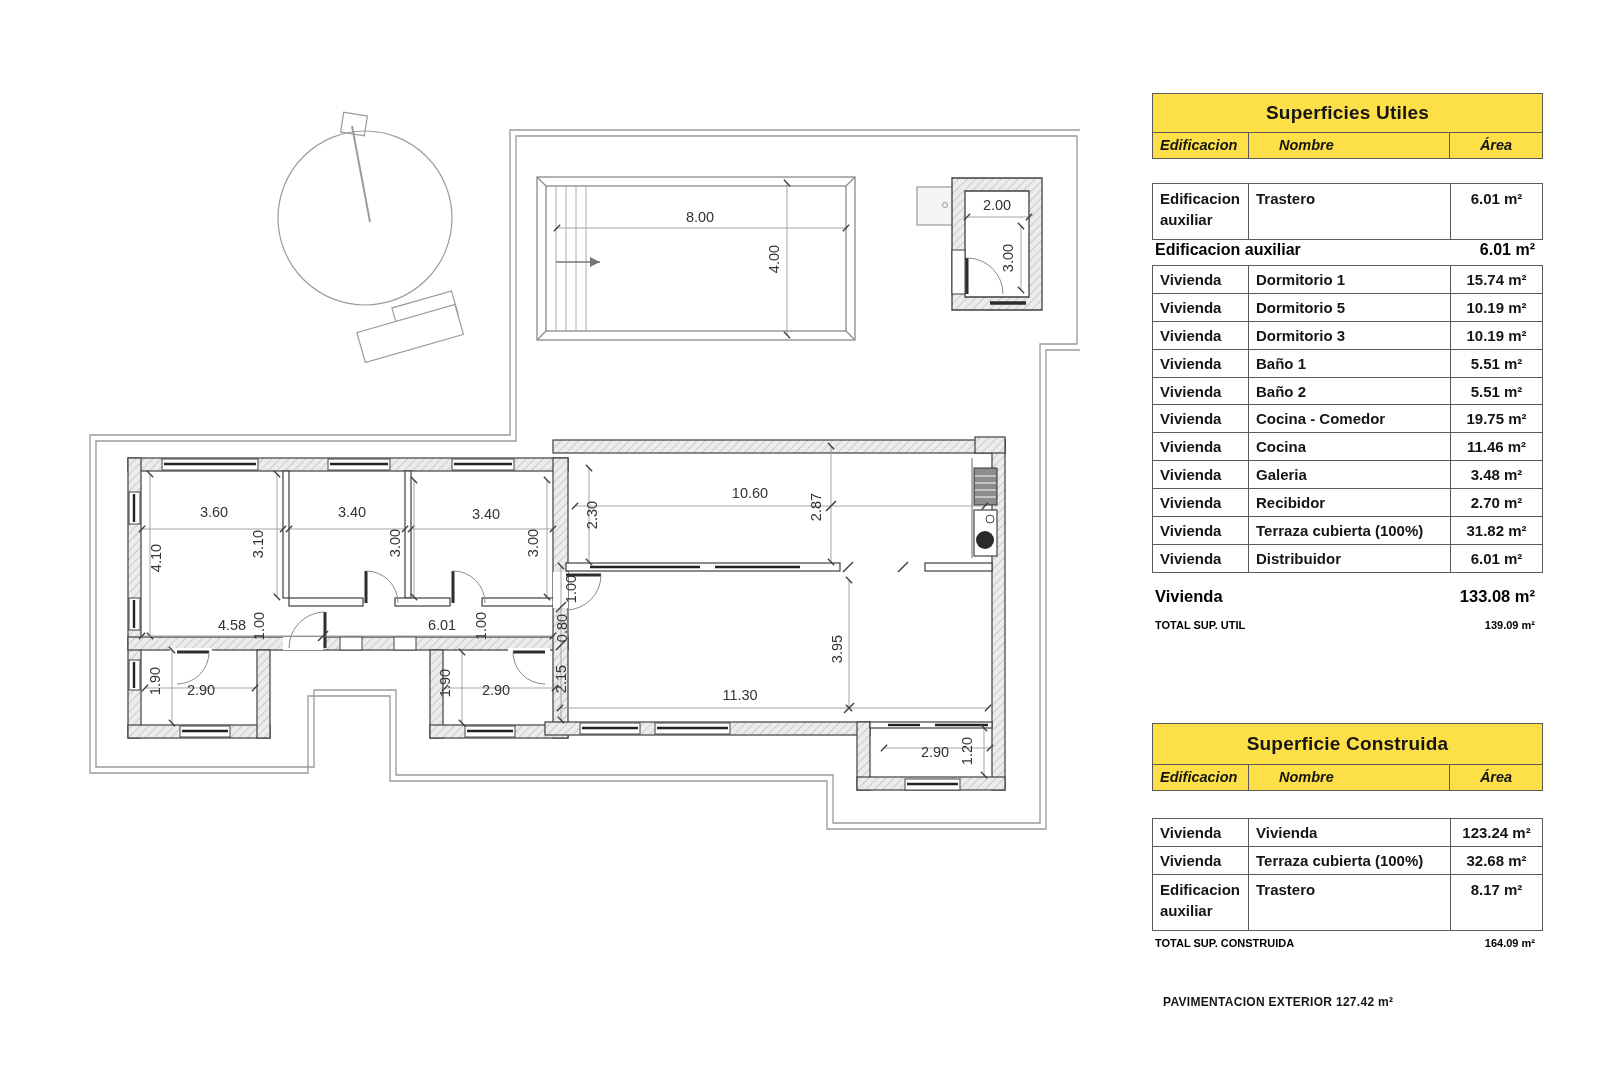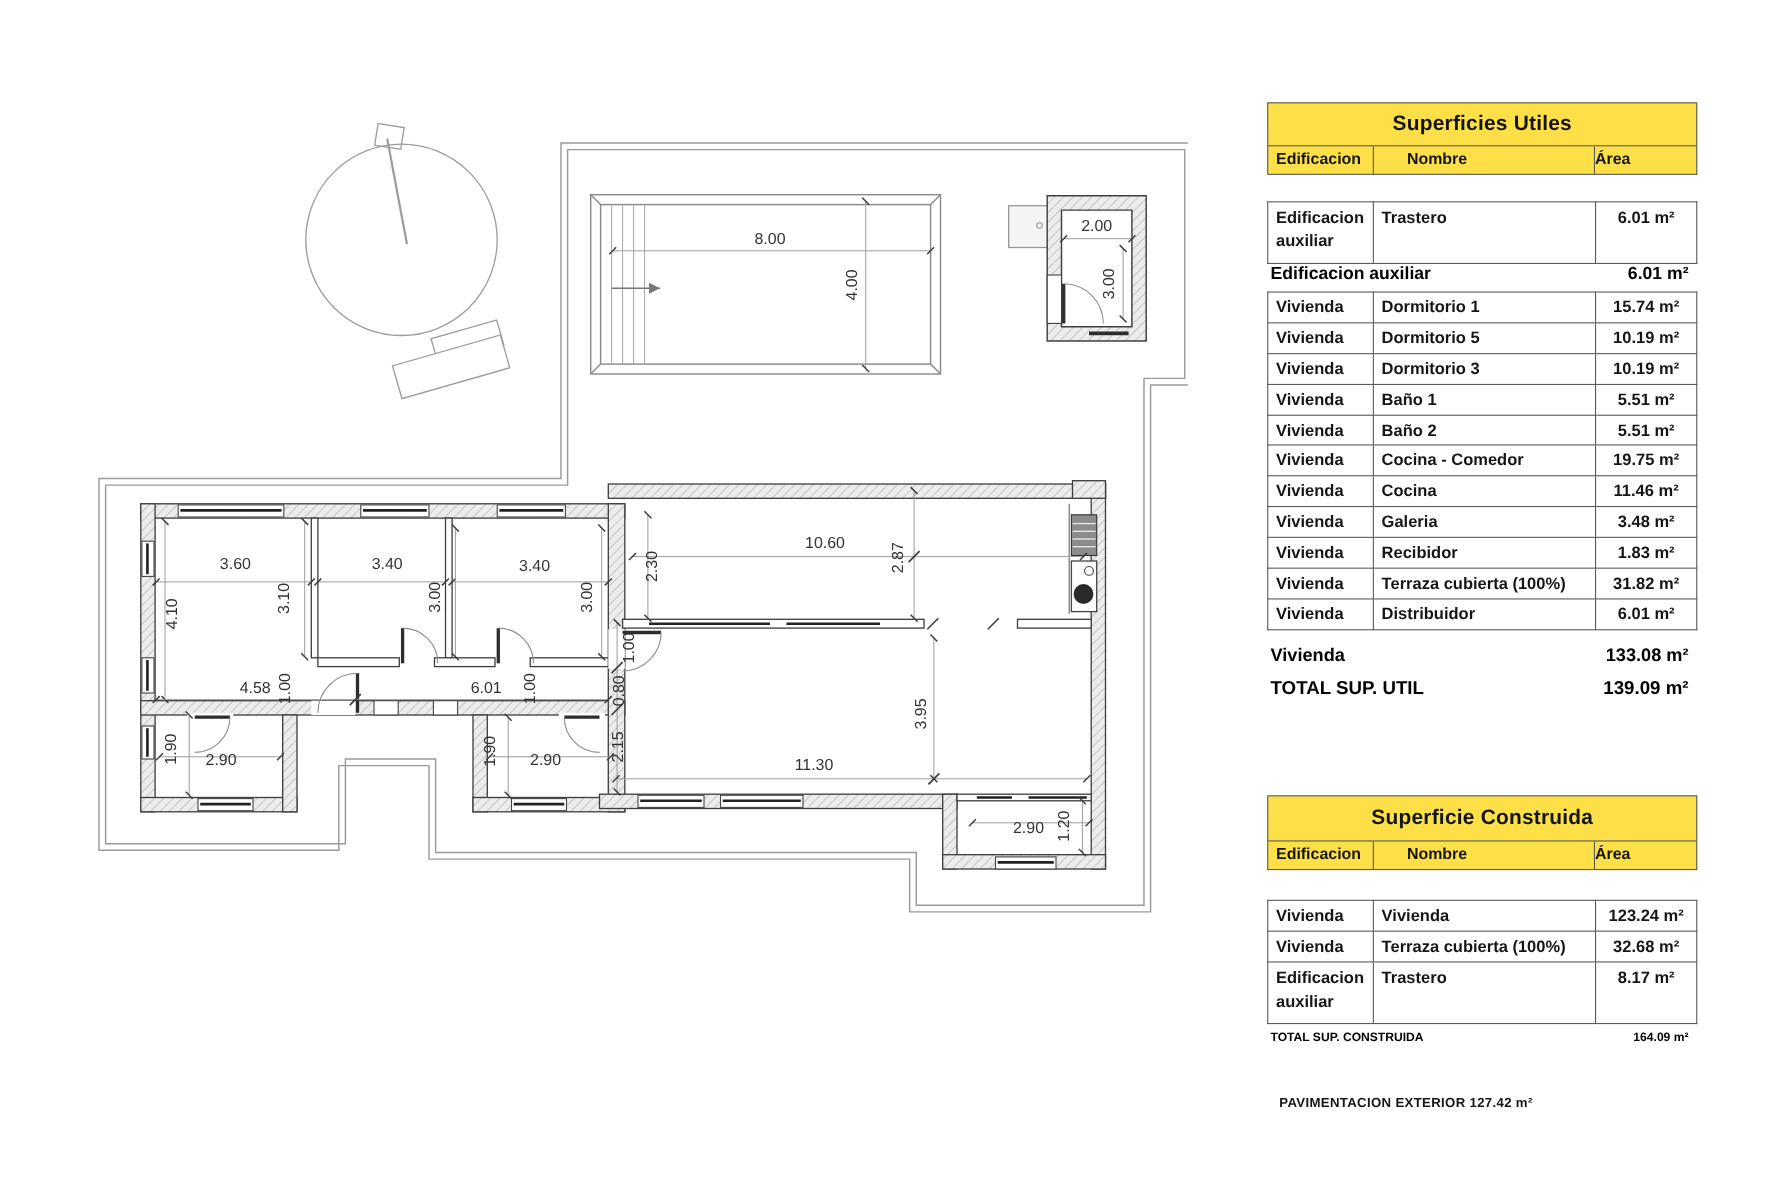--- a/index.html
+++ b/index.html
@@ -2,25 +2,25 @@
 <html><head>
 <meta charset="utf-8">
 <style>
   html,body{margin:0;padding:0;background:#ffffff;width:1620px;height:1080px;overflow:hidden;}
   #stage{position:relative;width:1620px;height:1080px;background:#fff;font-family:"Liberation Sans",sans-serif;}
   #plan-svg{position:absolute;left:0;top:0;}
 
   .tbl-abs{position:absolute;font-family:"Liberation Sans",sans-serif;font-weight:bold;color:#151515;}
   .tbl-head{border:1.5px solid #5a5a5a;box-sizing:border-box;background:#fde047;}
   .tbl-title{font-size:19px;text-align:center;line-height:38px;border-bottom:1.5px solid #5a5a5a;letter-spacing:.2px;}
-  .tbl-cols{display:flex;height:25px;}
+  .tbl-cols{display:flex;height:25px;font-style:italic;}
   .tbl-cols .c{box-sizing:border-box;font-size:14.5px;line-height:25px;}
   .c-edi{width:96px;border-right:1.5px solid #5a5a5a;padding-left:7px;}
   .c-nom{flex:1;border-right:1.5px solid #5a5a5a;padding-left:7px;margin-left:23px;}
-  .c-area{width:92px;}
+  .c-area{width:92px;text-align:center;}
 
   table.data{border-collapse:collapse;width:100%;table-layout:fixed;}
   table.data td{border:1.5px solid #5a5a5a;font-size:15px;font-weight:bold;padding:0 0 0 7px;vertical-align:middle;box-sizing:border-box;}
   table.data td.area{text-align:center;padding:0;}
   table.data tr.tall td{height:56px;vertical-align:top;padding-top:4px;line-height:21px;}
   table.data tr.norm td{height:27.9px;}
 
   .sumline{position:absolute;display:flex;justify-content:space-between;font-weight:bold;}
   .sumline .v{text-align:right;}
 
@@ -340,41 +340,41 @@
             <td class="area">11.46 m²</td>
           </tr>
           <tr class="norm">
             <td>Vivienda</td>
             <td>Galeria</td>
             <td class="area">3.48 m²</td>
           </tr>
           <tr class="norm">
             <td>Vivienda</td>
             <td>Recibidor</td>
-            <td class="area">1.83 m²</td>
+            <td class="area">2.70 m²</td>
           </tr>
           <tr class="norm">
             <td>Vivienda</td>
             <td>Terraza cubierta (100%)</td>
             <td class="area">31.82 m²</td>
           </tr>
           <tr class="norm">
             <td>Vivienda</td>
             <td>Distribuidor</td>
             <td class="area">6.01 m²</td>
           </tr>
         </tbody>
     </table>
   </div>
 
   <div class="sumline" style="left:1155px;top:583px;width:380px;font-size:16.5px;line-height:26px;">
     <span>Vivienda</span>
     <span class="v">133.08 m²</span>
   </div>
-  <div class="sumline" style="left:1155px;top:612px;width:380px;font-size:17px;line-height:27px;justify-content:space-between;">
+  <div class="sumline" style="left:1155px;top:612px;width:380px;font-size:11px;line-height:27px;justify-content:space-between;">
     <span>TOTAL SUP. UTIL</span>
     <span class="v">139.09 m²</span>
   </div>
 
   <div class="tbl-abs tbl-head" style="left:1152px;top:723px;width:391px;">
     <div class="tbl-title" style="line-height:40px;">Superficie Construida</div>
     <div class="tbl-cols">
       <div class="c c-edi">Edificacion</div>
       <div class="c c-nom">Nombre</div>
       <div class="c c-area">Área</div>

